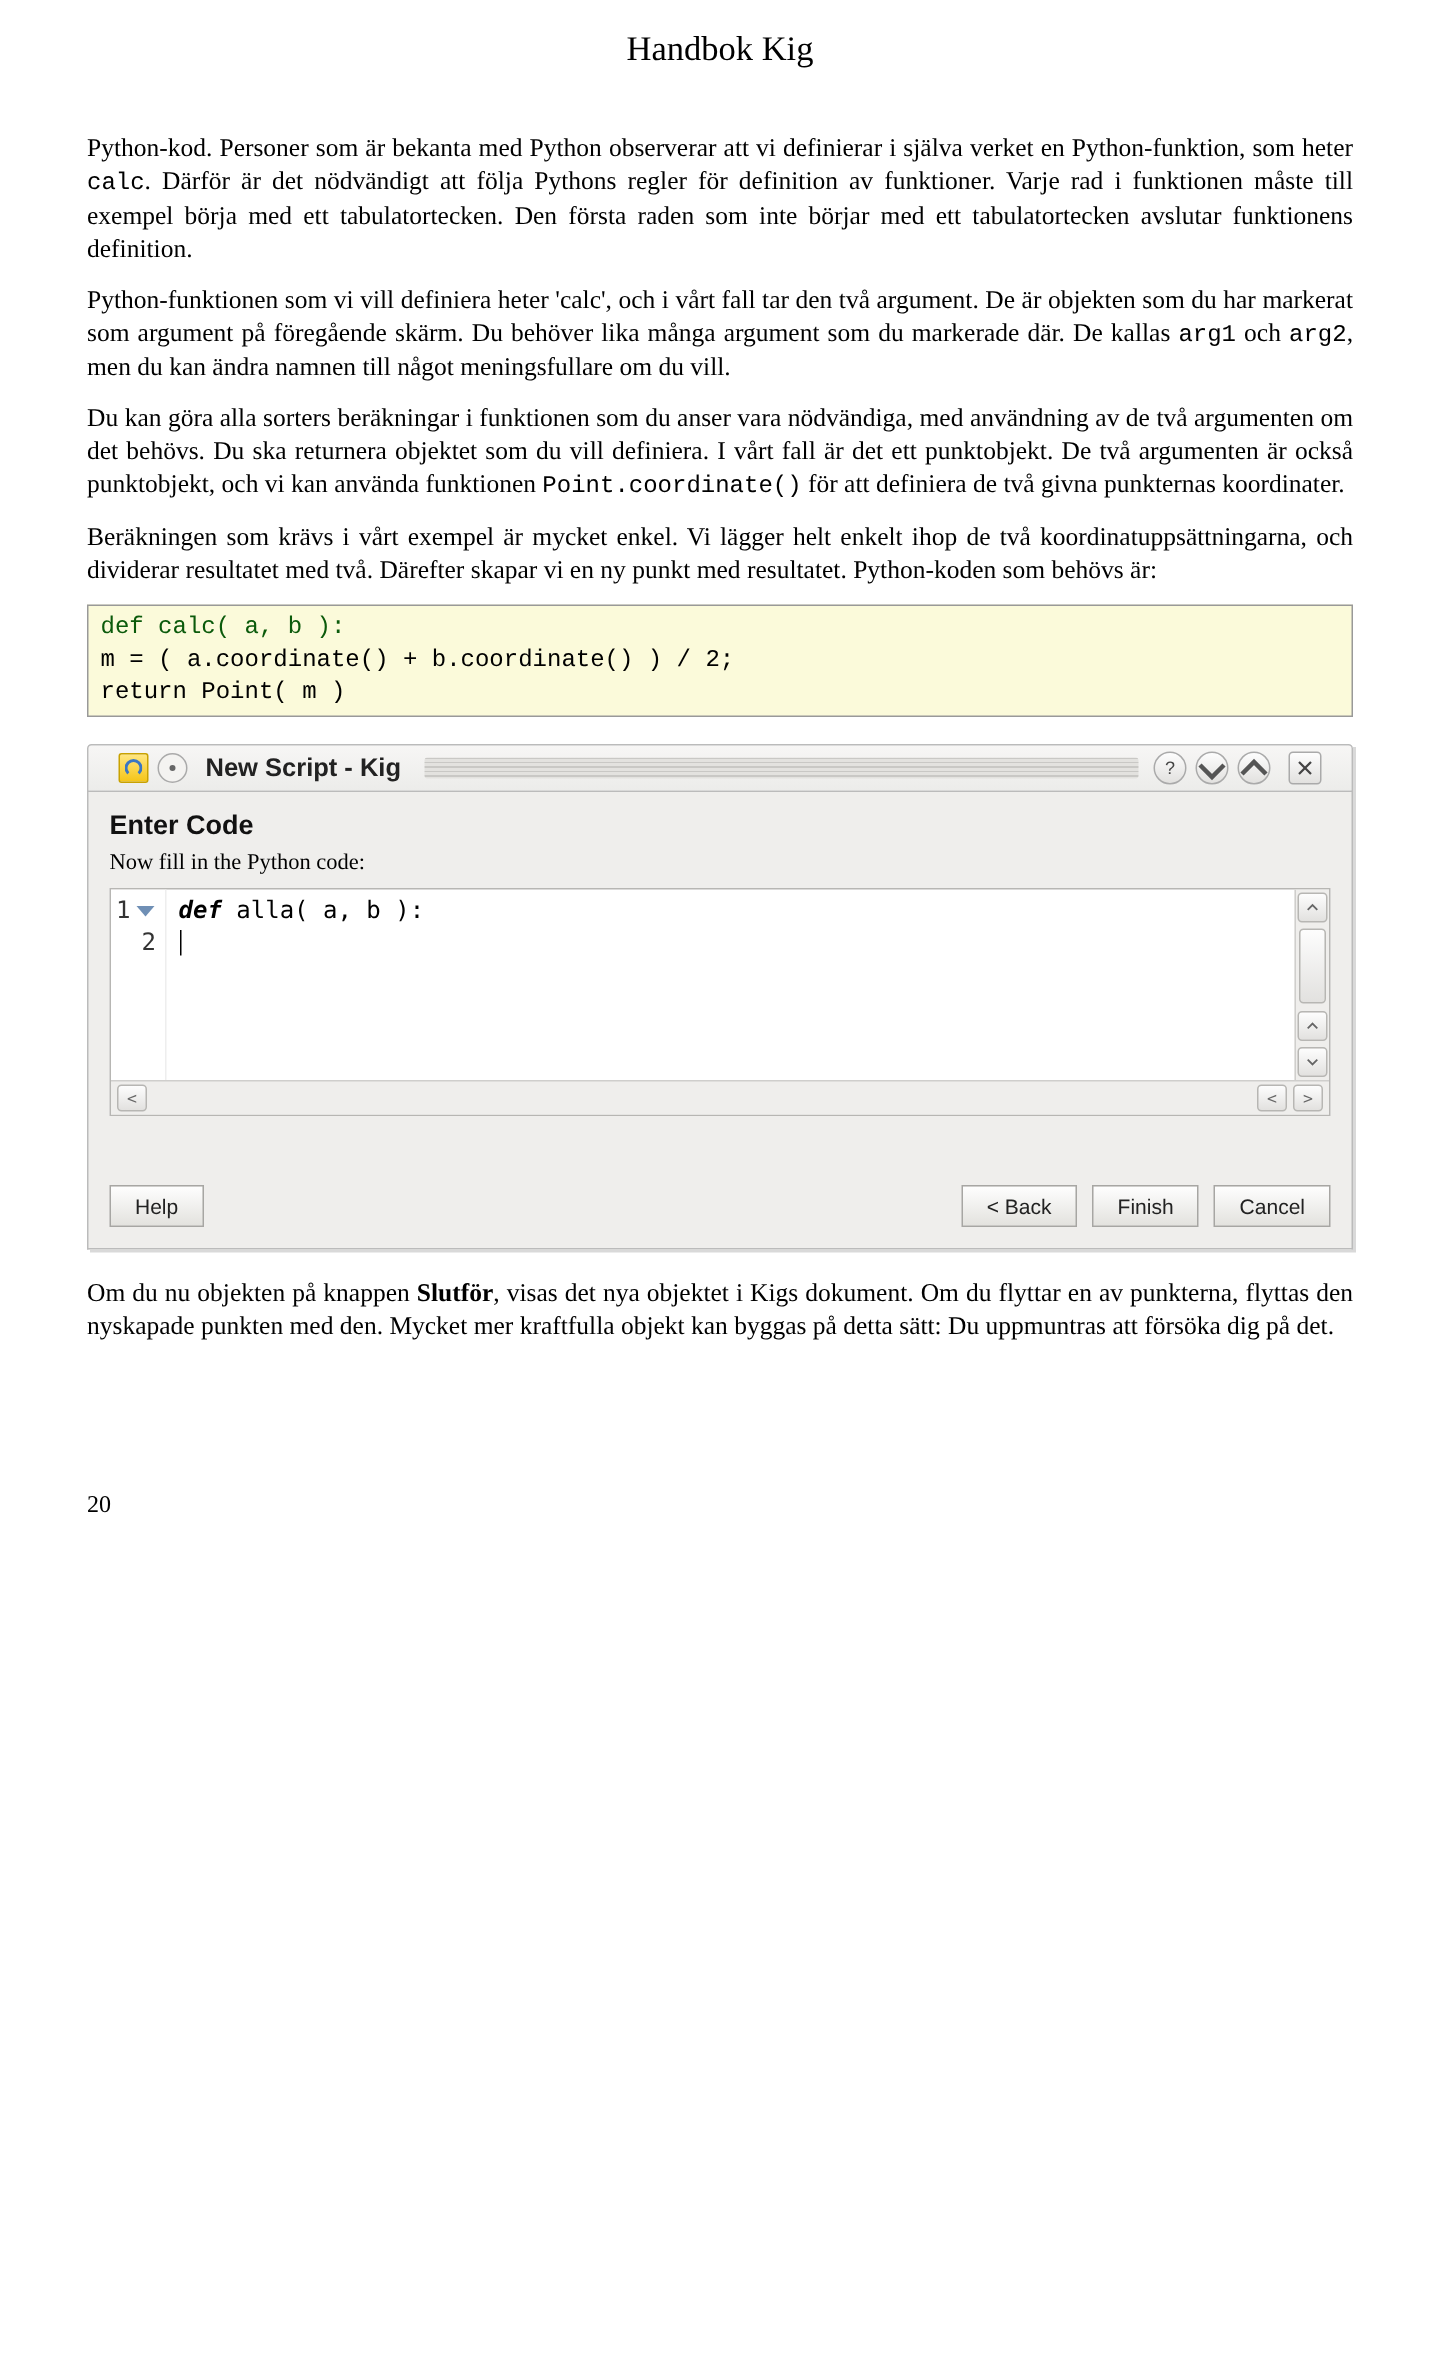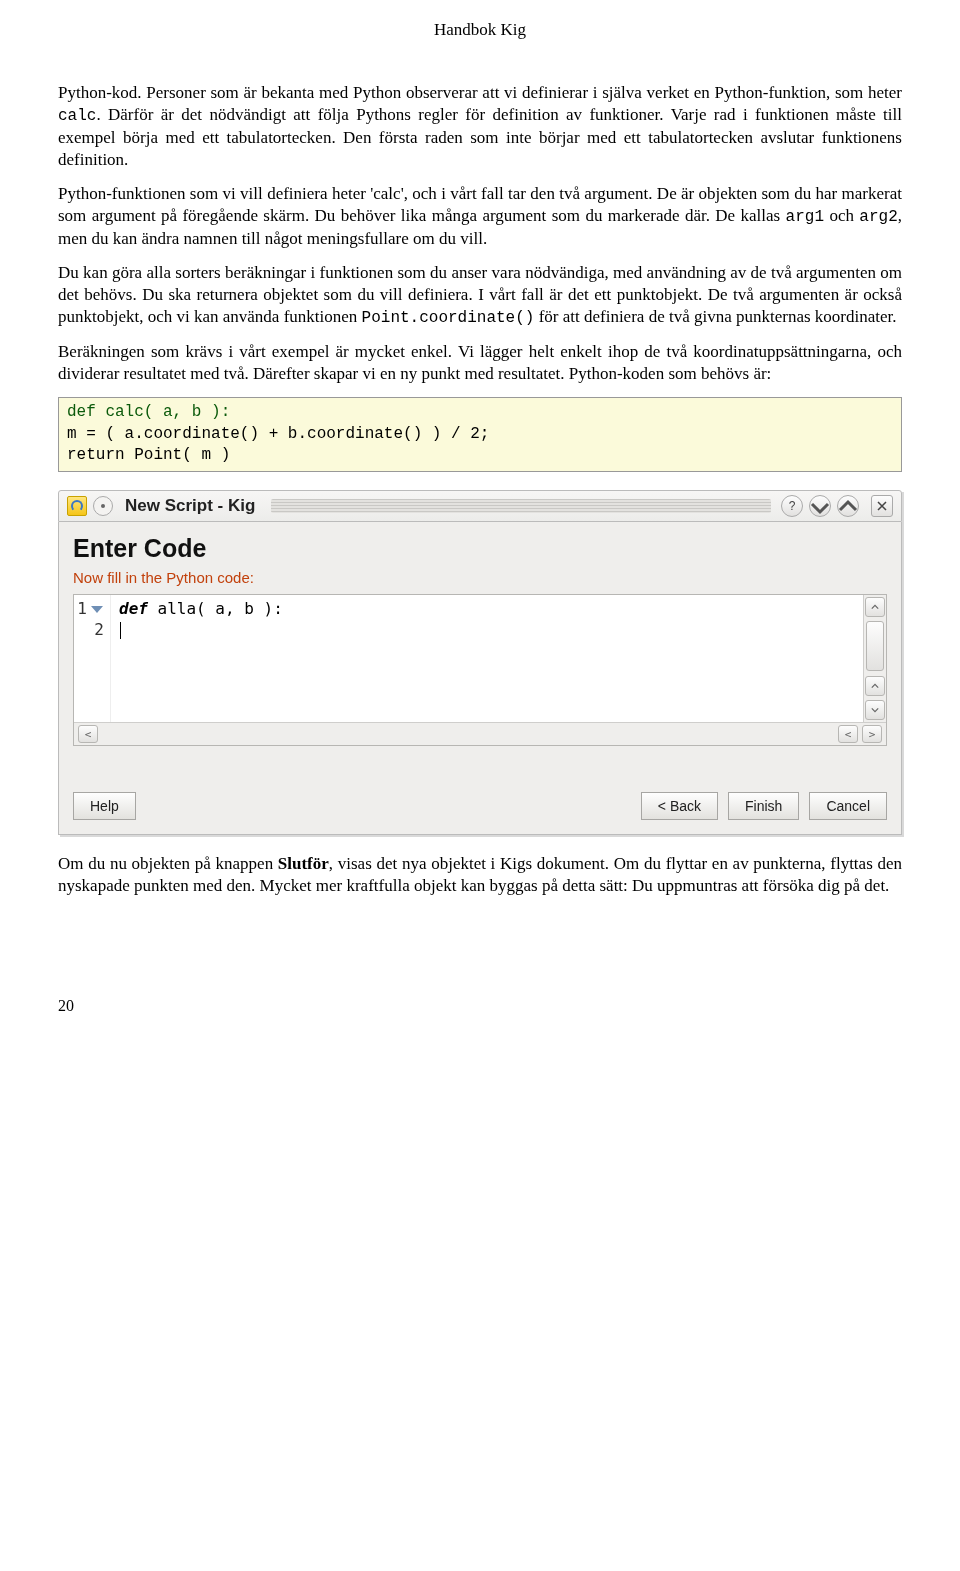--- a/index.html
+++ b/index.html
@@ -8,21 +8,21 @@
     font-family: Georgia, 'Times New Roman', serif;
     background: #fff;
     color: #000;
     width: 960px;
   }
   .page {
     padding: 20px 58px 40px 58px;
   }
   .doc-header {
     text-align: center;
-    font-size: 17px;
+    font-size: 23px;
     margin-bottom: 42px;
     font-family: Georgia, serif;
   }
   .para {
     font-size: 17px;
     line-height: 1.3;
     margin: 0 0 12px 0;
     text-align: justify;
   }
   .mono {
@@ -47,21 +47,21 @@
     margin: 0 0 18px 0;
     box-shadow: 2px 2px 0 rgba(0,0,0,0.15);
   }
   .titlebar {
     background: linear-gradient(#f7f6f5,#ececea);
     border: 1px solid #bbb;
     border-top-left-radius: 3px;
     border-top-right-radius: 3px;
     display: flex;
     align-items: center;
-    padding: 4px 8px;
+    padding: 4px 20px;
     gap: 6px;
   }
   .tb-icon {
     width: 18px; height: 18px;
     background: linear-gradient(#ffe680,#f5c518);
     border: 1px solid #c9a200;
     border-radius: 2px;
     display:flex;align-items:center;justify-content:center;
   }
   .tb-icon:before {
@@ -105,29 +105,29 @@
     margin-left:6px;
   }
   .tb-close svg{width:10px;height:10px;}
   .dialog-body {
     background:#efeeec;
     border-left:1px solid #bbb;border-right:1px solid #bbb;border-bottom:1px solid #bbb;
     padding: 12px 14px 14px 14px;
   }
   .dlg-heading {
     font-family: Verdana,Geneva,sans-serif;
-    font-size: 25px;
+    font-size: 18px;
     font-weight: bold;
     color:#111;
     margin-bottom: 6px;
   }
   .dlg-sub {
-    font-family: Liberation Sans, sans-serif;
+    font-family: Liberation Serif, serif;
     font-size: 15px;
-    color:#c2410c;
+    color:#000000;
     margin-bottom: 8px;
   }
   .editor {
     background:#fff;
     border:1px solid #b7b6b3;
     position:relative;
     height: 150px;
     font-family: 'DejaVu Sans Mono','Courier New',monospace;
     font-size:16px;
     display:flex;

